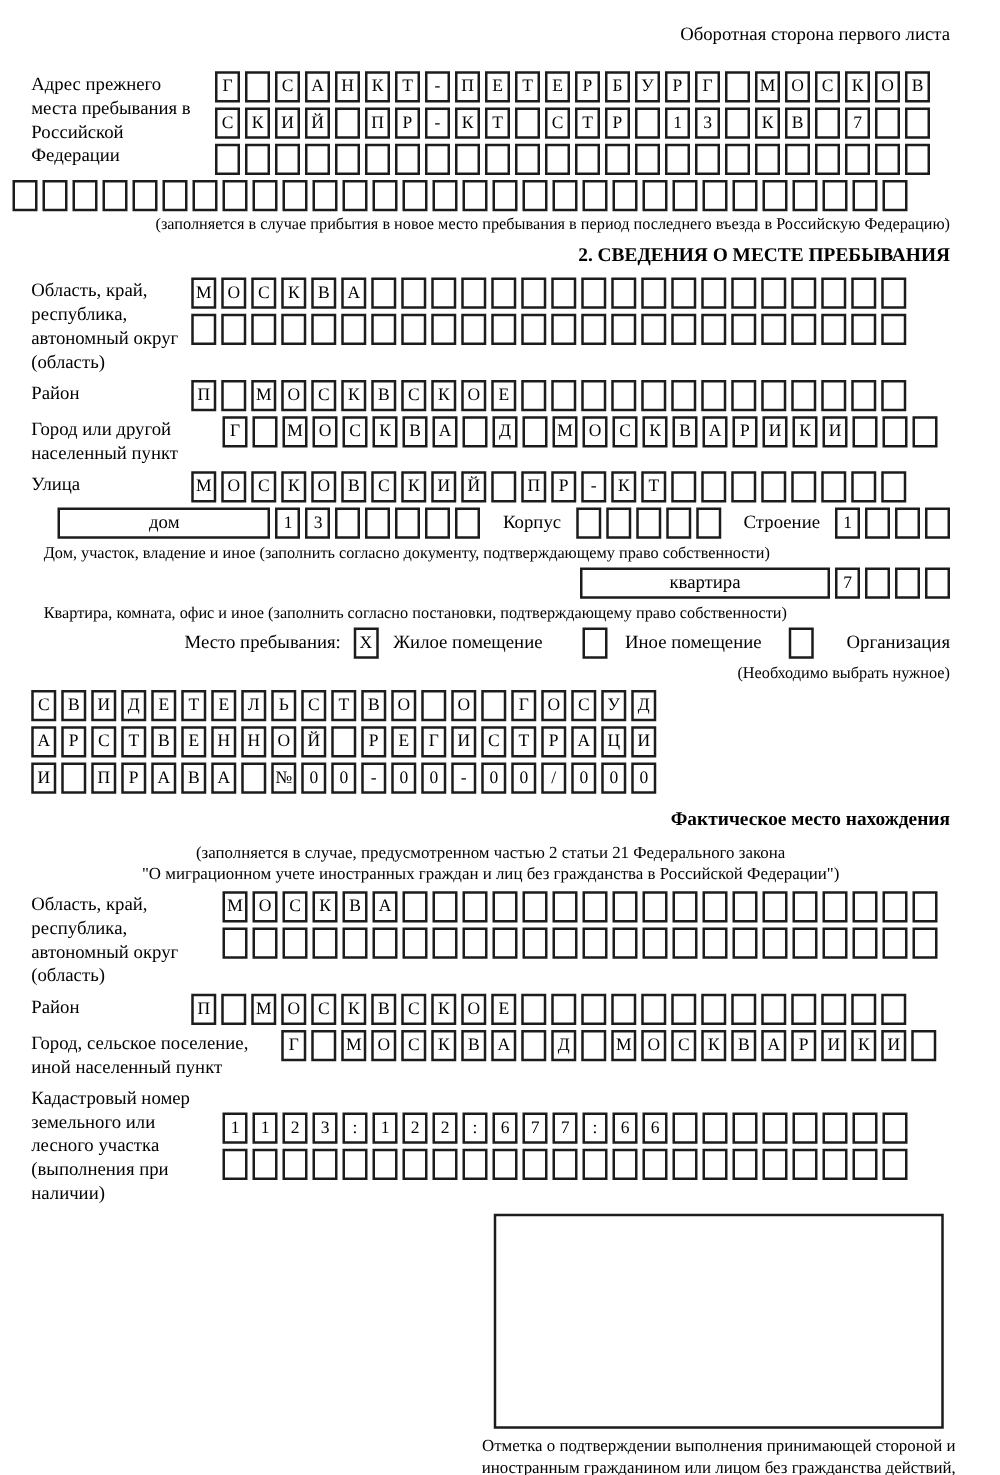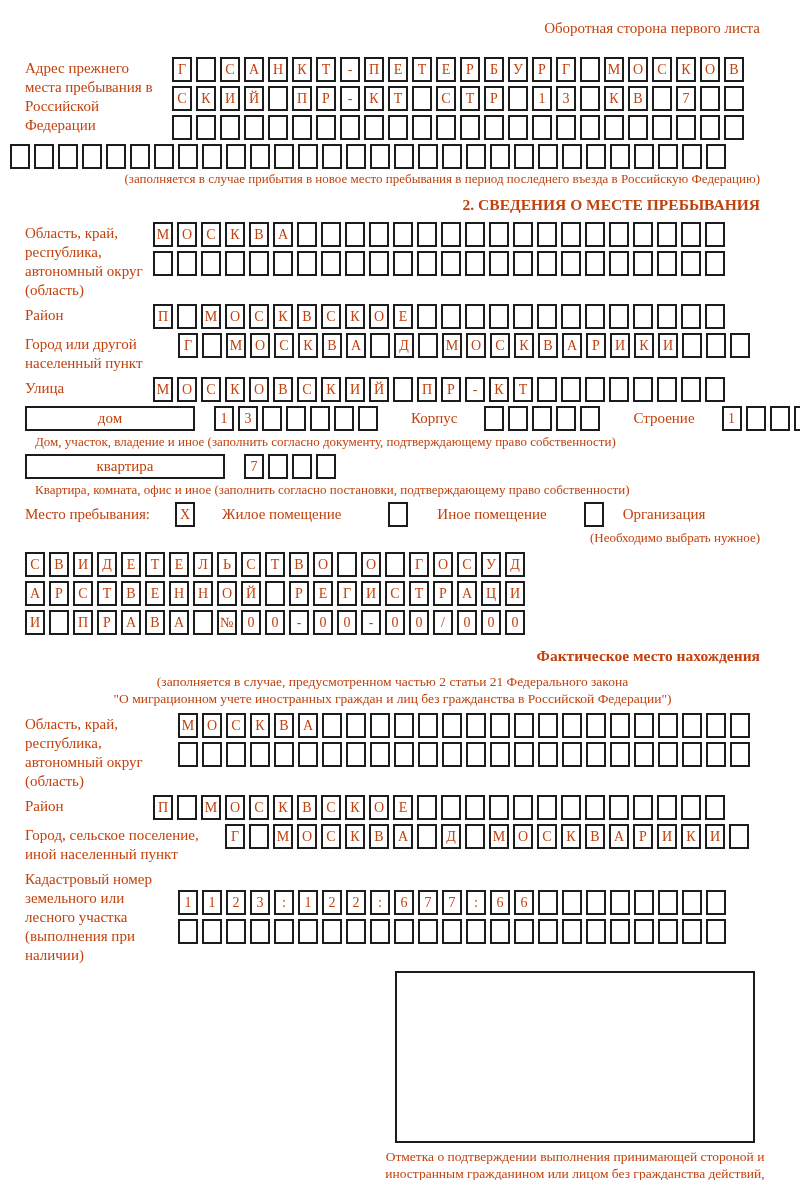--- a/index.html
+++ b/index.html
@@ -1,33 +1,33 @@
 <!DOCTYPE html>
 <html><head>
 <meta charset="utf-8">
 <style>
   html,body{margin:0;padding:0;background:#fff;}
-  #page{position:relative;width:800px;height:1180px;background:#ffffff;color:#c2410c;
+  #page{position:relative;width:800px;height:1180px;background:#ffffff;color:#000000;
         font-family:"Liberation Serif",serif;overflow:hidden;box-sizing:border-box;
         padding:16px 40px 0 25px;}
   .hdr-note{text-align:right;font-size:15px;margin:4px 0 20px 0;}
   .cells{display:flex;gap:4px;}
   .cell{box-sizing:border-box;flex:0 0 20px;width:20px;height:25px;border:2px solid #1c1c1c;
         font-size:14px;line-height:21px;text-align:center;background:#fff;}
   .rows{display:flex;flex-direction:column;gap:4px;}
   .field{display:flex;align-items:flex-start;margin-bottom:4px;}
   .fl{font-size:15px;line-height:19px;padding-top:2px;flex-shrink:0;box-sizing:border-box;padding-right:8px;}
   .w147{width:147px;} .w128{width:128px;} .w153{width:153px;} .w200{width:200px;} .w223{width:223px;}
   .caption{font-size:13px;line-height:16px;}
   .caption.center{text-align:right;}
   .sec-title{font-size:15.5px;font-weight:bold;text-align:right;margin:9px 0 8px 0;}
   .note-center{font-size:13.5px;text-align:center;line-height:17px;}
   .wbox{box-sizing:border-box;border:2px solid #1c1c1c;height:25px;font-size:15px;line-height:21px;
         text-align:center;background:#fff;flex-shrink:0;}
-  .inline-row{display:flex;align-items:center;gap:19px;margin-bottom:3px;}
+  .inline-row{display:flex;align-items:center;gap:4px;margin-bottom:3px;justify-content:flex-end;}
   .lbl{font-size:15px;}
   .stamp-box{box-sizing:border-box;border:2px solid #1c1c1c;width:360px;height:172px;
              margin-left:370px;margin-top:6px;background:#fff;}
   .stamp-note{width:400px;margin-left:350px;margin-top:5px;font-size:13.5px;line-height:17px;text-align:center;}
   .mt2{margin-top:2px;} .mt4{margin-top:4px;} .mt6{margin-top:6px;}
   .cap-indent{margin:1px 0 4px 10px;}
   .fullrow{margin-left:-15px;margin-top:4px;}
 </style>
 </head>
 <body>
@@ -343,21 +343,21 @@
   </div>
   <div class="caption cap-indent">Квартира, комната, офис и иное (заполнить согласно постановки, подтверждающему право собственности)</div>
 
   <div class="inline-row mt4">
     <span class="lbl">Место пребывания:</span>
     <span class="cell" style="margin-left:6px">X</span>
     <span class="lbl" style="margin:0 28px 0 8px">Жилое помещение</span>
     <span class="cell"></span>
     <span class="lbl" style="margin:0 18px 0 10px">Иное помещение</span>
     <span class="cell"></span>
-    <span class="lbl" style="">Организация</span>
+    <span class="lbl" style="margin-left:22px">Организация</span>
   </div>
   <div class="caption center">(Необходимо выбрать нужное)</div>
 
   <div class="field mt6">
     <div class="rows">
       <div class="cells">
           <span class="cell">С</span>
           <span class="cell">В</span>
           <span class="cell">И</span>
           <span class="cell">Д</span>

